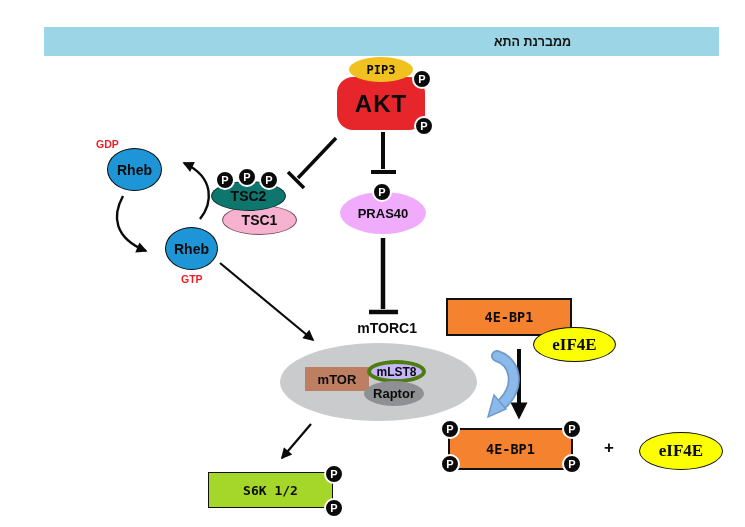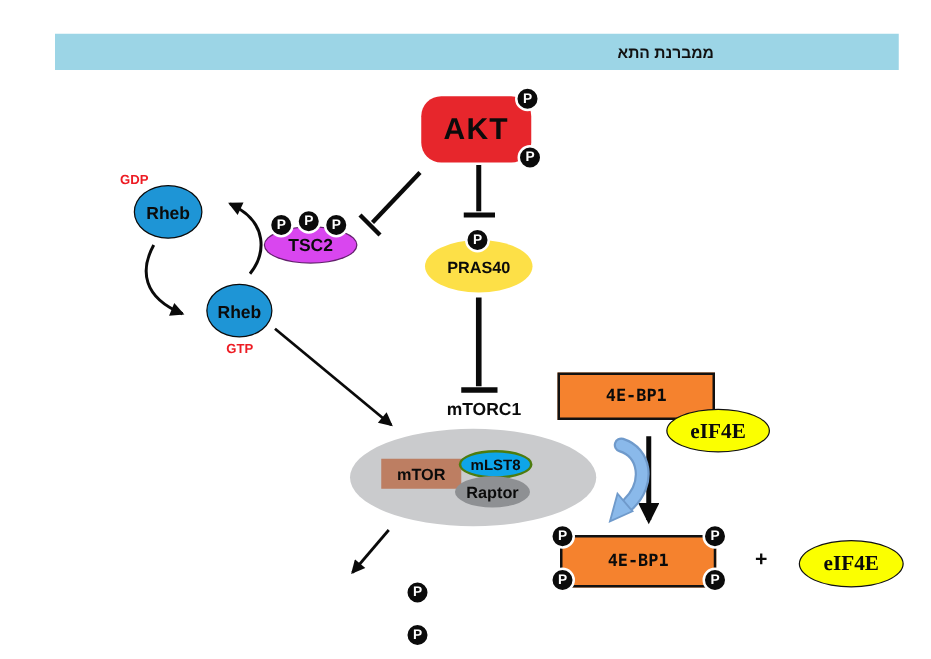--- a/index.html
+++ b/index.html
@@ -63,63 +63,72 @@
 
     <line x1="519" y1="349" x2="519" y2="416" stroke="#0a0a0a" stroke-width="4" marker-end="url(#ahBig)"></line>
 
     <g>
       <path d="M 497 356 C 516 362 520 386 503 403" fill="none" stroke="#6F9ACB" stroke-width="12" stroke-linecap="round"></path>
       <path d="M 497 356 C 516 362 520 386 503 403" fill="none" stroke="#8AB9EA" stroke-width="8.5" stroke-linecap="round"></path>
       <polygon points="488,417 494,395 506,409" fill="#8AB9EA" stroke="#6F9ACB" stroke-width="1.5"></polygon>
     </g>
   </svg>
 
+  <div class="node ellipse z3" style="left:349px;top:57px;width:64px;height:25px;background:#F1C21F;">
+    <span class="lbl mono" style="font-size:12px">PIP3</span>
+  </div>
 
   <div class="node z2" style="left:337px;top:77px;width:88px;height:53px;background:#E7262C;border-radius:16px;">
     <span class="lbl" style="font-size:24px;letter-spacing:1px">AKT</span>
   </div>
   <div class="p-badge" style="left:412px;top:69px;">P</div>
   <div class="p-badge" style="left:414px;top:116px;">P</div>
 
   <span class="state-lbl" style="left:96px;top:138px;">GDP</span>
   <div class="node ellipse z3" style="left:107px;top:148px;width:55px;height:43px;background:#1E95D6;border:1.5px solid #0b0b0b;">
     <span class="lbl" style="font-size:14px">Rheb</span>
   </div>
 
   <div class="node ellipse z3" style="left:165px;top:227px;width:53px;height:43px;background:#1E95D6;border:1.5px solid #0b0b0b;">
     <span class="lbl" style="font-size:14px">Rheb</span>
   </div>
   <span class="state-lbl" style="left:181px;top:273px;">GTP</span>
 
-  <div class="node ellipse z3" style="left:211px;top:181px;width:75px;height:30px;background:#d946ef;border:1px solid rgba(0,0,0,.55);">
+  <div class="node ellipse z2" style="left:222px;top:205px;width:75px;height:30px;background:#F6B2CE;border:1px solid rgba(0,0,0,.55);">
+    <span class="lbl" style="font-size:14px">TSC1</span>
+  </div>
+  <div class="node ellipse z3" style="left:211px;top:181px;width:75px;height:30px;background:#0f766e;border:1px solid rgba(0,0,0,.55);">
     <span class="lbl" style="font-size:14px">TSC2</span>
   </div>
   <div class="p-badge" style="left:215px;top:170px;">P</div>
   <div class="p-badge" style="left:237px;top:167px;">P</div>
   <div class="p-badge" style="left:259px;top:170px;">P</div>
 
-  <div class="node ellipse z3" style="left:340px;top:192px;width:86px;height:42px;background:#fde047;">
+  <div class="node ellipse z3" style="left:340px;top:192px;width:86px;height:42px;background:#f0abfc;">
     <span class="lbl" style="font-size:13px">PRAS40</span>
   </div>
   <div class="p-badge" style="left:372px;top:182px;">P</div>
 
   <div class="abs z4" style="left:355px;top:319px;width:62px;text-align:right;">
     <span class="lbl" style="font-size:14px">mTORC1</span>
   </div>
   <div class="node ellipse z2" style="left:280px;top:343px;width:197px;height:78px;background:#CACBCD;"></div>
   <div class="node z3" style="left:305px;top:367px;width:64px;height:24px;background:#BD7E62;">
     <span class="lbl" style="font-size:13px">mTOR</span>
   </div>
-  <div class="node ellipse z4" style="left:367px;top:360px;width:59px;height:23px;background:#0ea5e9;border:2px solid #4d7c0f;">
+  <div class="node ellipse z4" style="left:367px;top:360px;width:59px;height:23px;background:#c4b5fd;border:4px solid #4d7c0f;">
     <span class="lbl" style="font-size:12px">mLST8</span>
   </div>
   <div class="node ellipse z5" style="left:364px;top:381px;width:60px;height:25px;background:#8E9093;">
     <span class="lbl" style="font-size:13px">Raptor</span>
   </div>
 
+  <div class="node z3" style="left:208px;top:472px;width:125px;height:36px;background:#A5D72A;border:1.5px solid #111;">
+    <span class="lbl mono" style="font-size:13px">S6K 1/2</span>
+  </div>
   <div class="p-badge" style="left:324px;top:464px;">P</div>
   <div class="p-badge" style="left:324px;top:498px;">P</div>
 
   <div class="node z2" style="left:446px;top:298px;width:126px;height:38px;background:#F5822E;border:2px solid #111;">
     <span class="lbl mono" style="font-size:13.5px">4E-BP1</span>
   </div>
   <div class="node ellipse z3" style="left:533px;top:327px;width:83px;height:35px;background:#FBFF00;border:1.5px solid #111;">
     <span class="lbl serif" style="font-size:17px">eIF4E</span>
   </div>
 

